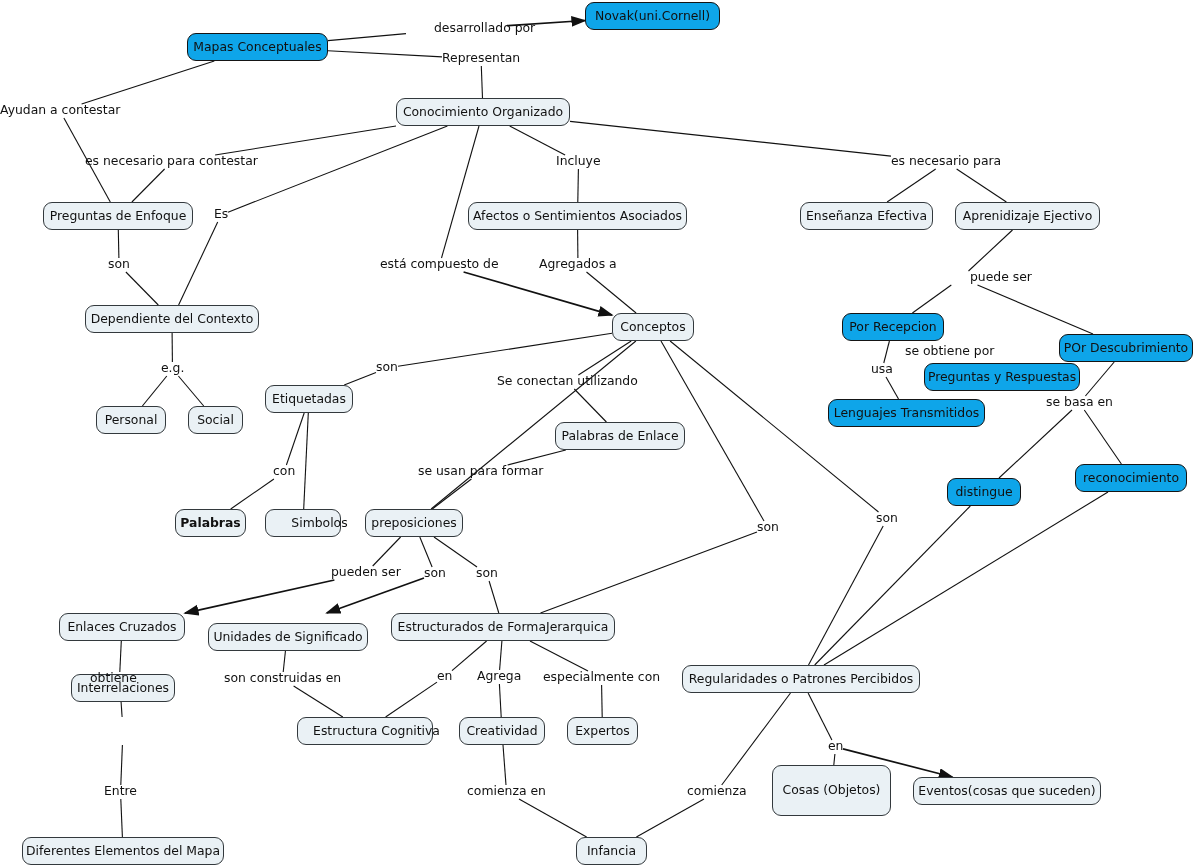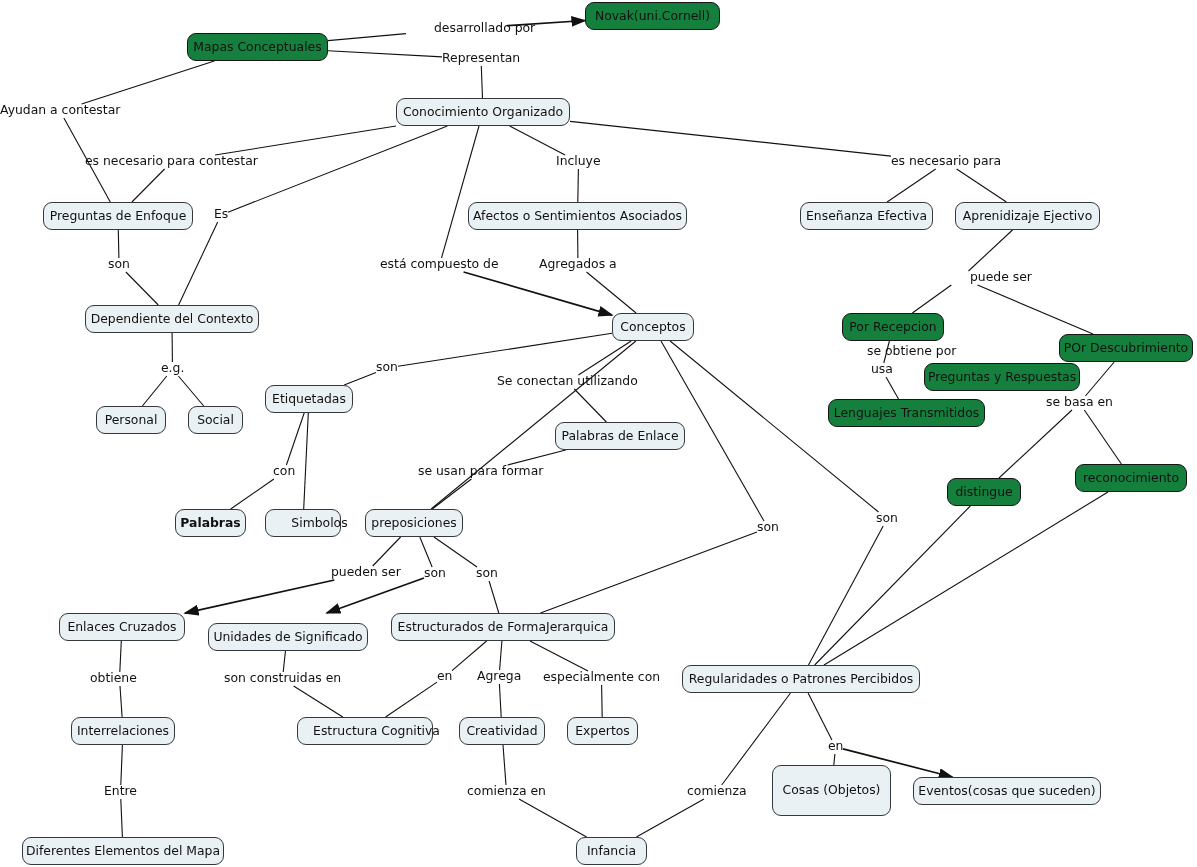--- a/index.html
+++ b/index.html
@@ -37,21 +37,21 @@
     color: #111111;
     white-space: nowrap;
     line-height: 1;
     padding: 0 9px;
   }
   .node.concept {
     background: #eaf1f5;
     border-color: #33393d;
   }
   .node.highlight {
-    background: #15803d;
+    background: #0ea5e9;
     border-color: #151515;
   }
   .linklabel {
     position: absolute;
     font-size: 12.4px;
     color: #111111;
     white-space: nowrap;
     line-height: 1;
     background: transparent;
   }
@@ -162,21 +162,21 @@
       <div class="node concept" style="left: 555px; top: 422px; width: 130px; height: 28px;">Palabras de Enlace</div>
       <div class="node highlight" style="left: 1075px; top: 464px; width: 112px; height: 28px;">reconocimiento</div>
       <div class="node highlight" style="left: 947px; top: 478px; width: 74px; height: 28px;">distingue</div>
       <div class="node concept" style="left: 175px; top: 509px; width: 71px; height: 28px; font-weight: bold;">Palabras</div>
       <div class="node concept" style="left: 265px; top: 509px; width: 76px; height: 28px; padding-left: 42px;">Simbolos</div>
       <div class="node concept" style="left: 365px; top: 509px; width: 98px; height: 28px;">preposiciones</div>
       <div class="node concept" style="left: 59px; top: 613px; width: 126px; height: 28px;">Enlaces Cruzados</div>
       <div class="node concept" style="left: 208px; top: 623px; width: 160px; height: 28px;">Unidades de Significado</div>
       <div class="node concept" style="left: 391px; top: 613px; width: 224px; height: 28px;">Estructurados de FormaJerarquica</div>
       <div class="node concept" style="left: 682px; top: 665px; width: 238px; height: 28px;">Regularidades o Patrones Percibidos</div>
-      <div class="node concept" style="left: 71px; top: 717px; width: 104px; height: 28px;">Interrelaciones</div>
+      <div class="node concept" style="left: 71px; top: 674px; width: 104px; height: 28px;">Interrelaciones</div>
       <div class="node concept" style="left: 297px; top: 717px; width: 136px; height: 28px; padding-left: 32px;">Estructura Cognitiva</div>
       <div class="node concept" style="left: 459px; top: 717px; width: 86px; height: 28px;">Creatividad</div>
       <div class="node concept" style="left: 567px; top: 717px; width: 71px; height: 28px;">Expertos</div>
       <div class="node concept" style="left: 772px; top: 765px; width: 119px; height: 51px;">Cosas (Objetos)</div>
       <div class="node concept" style="left: 913px; top: 777px; width: 188px; height: 28px;">Eventos(cosas que suceden)</div>
       <div class="node concept" style="left: 22px; top: 837px; width: 202px; height: 28px;">Diferentes Elementos del Mapa</div>
       <div class="node concept" style="left: 576px; top: 837px; width: 71px; height: 28px;">Infancia</div>
     </div>
   <div id="label-layer">
       <div class="linklabel" style="left: 406px; top: 22px; margin-left: 28px;">desarrollado por</div>
@@ -185,21 +185,21 @@
       <div class="linklabel" style="left: 85px; top: 155px;">es necesario para contestar</div>
       <div class="linklabel" style="left: 556px; top: 155px;">Incluye</div>
       <div class="linklabel" style="left: 891px; top: 155px;">es necesario para</div>
       <div class="linklabel" style="left: 214px; top: 208px;">Es</div>
       <div class="linklabel" style="left: 108px; top: 258px;">son</div>
       <div class="linklabel" style="left: 380px; top: 258px;">está compuesto de</div>
       <div class="linklabel" style="left: 539px; top: 258px;">Agregados a</div>
       <div class="linklabel" style="left: 930px; top: 271px; margin-left: 40px;">puede ser</div>
       <div class="linklabel" style="left: 161px; top: 362px;">e.g.</div>
       <div class="linklabel" style="left: 376px; top: 361px;">son</div>
-      <div class="linklabel" style="left: 867px; top: 345px;">se obtiene por</div>
+      <div class="linklabel" style="left: 905px; top: 345px;">se obtiene por</div>
       <div class="linklabel" style="left: 497px; top: 375px;">Se conectan utilizando</div>
       <div class="linklabel" style="left: 871px; top: 363px;">usa</div>
       <div class="linklabel" style="left: 1046px; top: 396px;">se basa en</div>
       <div class="linklabel" style="left: 273px; top: 465px;">con</div>
       <div class="linklabel" style="left: 418px; top: 465px;">se usan para formar</div>
       <div class="linklabel" style="left: 757px; top: 521px;">son</div>
       <div class="linklabel" style="left: 876px; top: 512px;">son</div>
       <div class="linklabel" style="left: 331px; top: 566px;">pueden ser</div>
       <div class="linklabel" style="left: 424px; top: 567px;">son</div>
       <div class="linklabel" style="left: 476px; top: 567px;">son</div>

